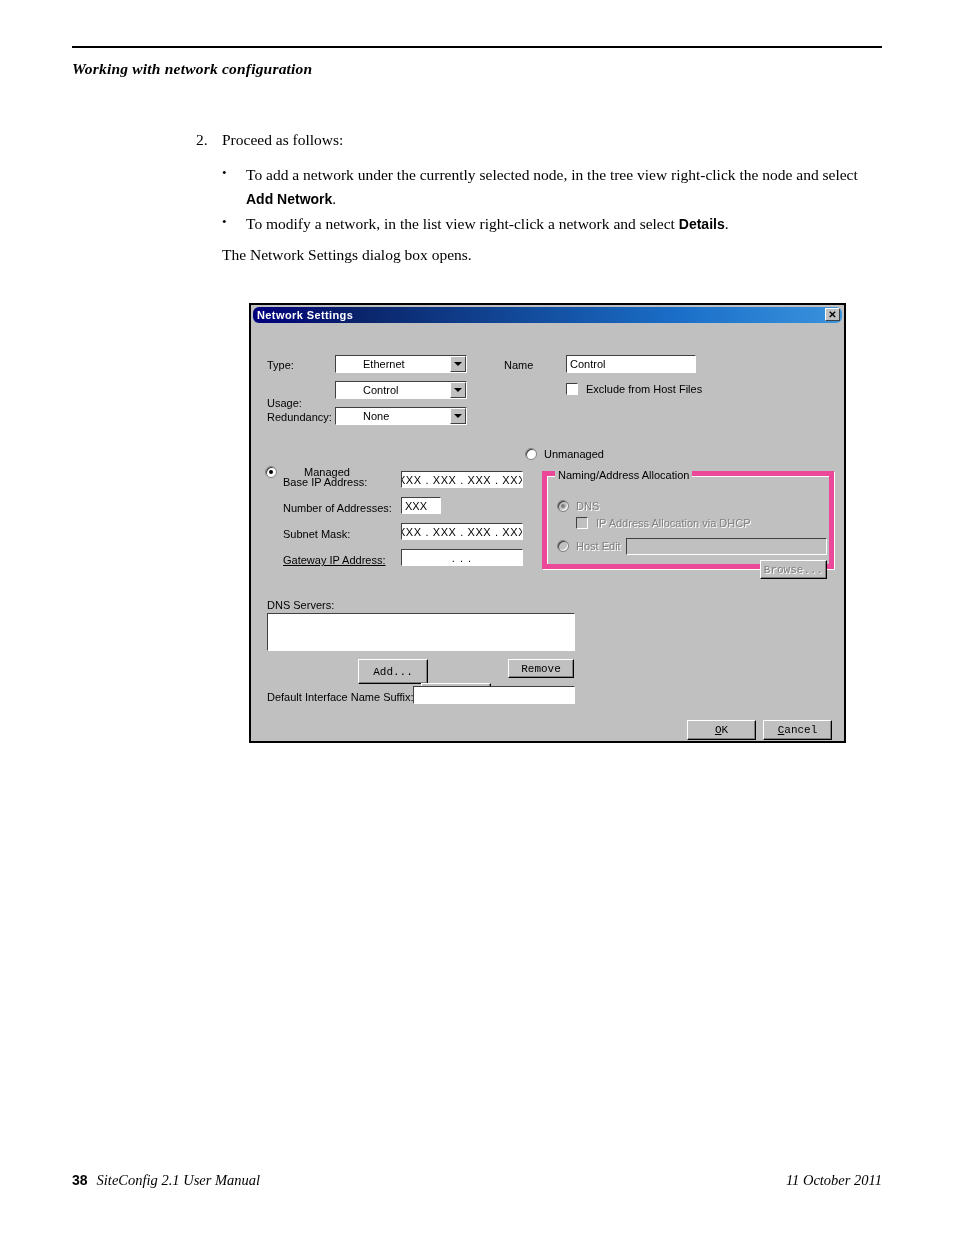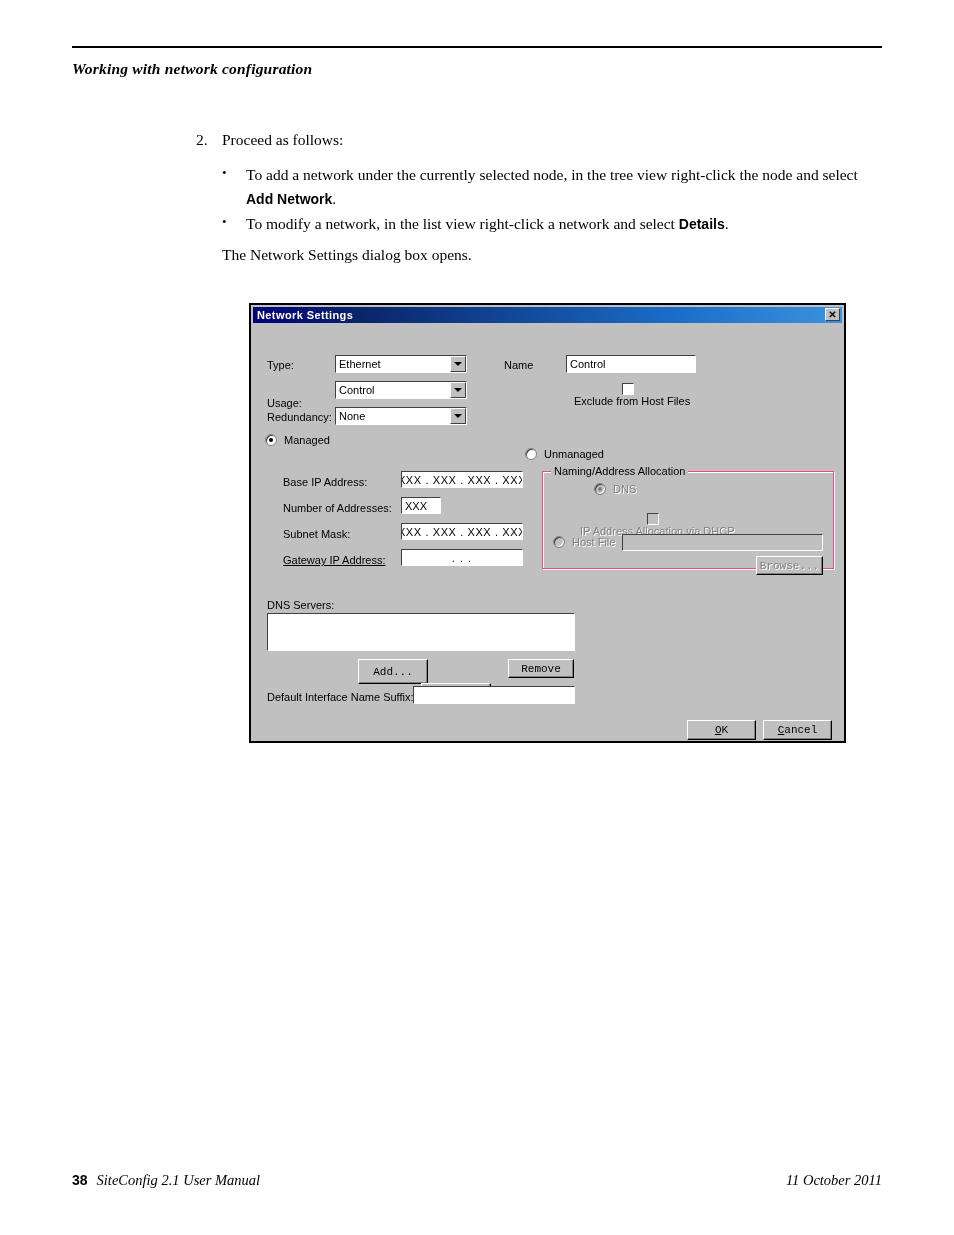--- a/index.html
+++ b/index.html
@@ -112,20 +112,21 @@
   }
   .titlebar {
     position: absolute;
     left: 2px; top: 2px;
     width: 589px;
     height: 16px;
     background: linear-gradient(to right, #00007d 0%, #0a246a 18%, #1a6ec8 72%, #3a93dd 100%);
     display: flex;
     align-items: center;
     box-sizing: border-box;
+    border-radius: 6px;
   }
   .titlebar-text {
     color: #ffffff;
     font-family: "Liberation Sans", sans-serif;
     font-weight: bold;
     font-size: 11px;
     margin-left: 4px;
     letter-spacing: .4px;
     white-space: nowrap;
   }
@@ -183,20 +184,21 @@
   .combo {
     position: absolute;
     background: #ffffff;
     border-top: 1px solid #404040;
     border-left: 1px solid #404040;
     border-right: 1px solid #ffffff;
     border-bottom: 1px solid #ffffff;
     box-sizing: border-box;
     display: flex;
     align-items: center;
+    padding-left: 24px;
   }
   .combo .cval {
     flex: 1;
     padding-left: 3px;
     font-family: "Liberation Sans", sans-serif;
     font-size: 11px;
     white-space: nowrap;
     overflow: hidden;
   }
   .combo .carrow {
@@ -262,21 +264,21 @@
   .radio.on.dis .rmark::after { background: #808080; }
   .radio .rtext {
     margin-left: 7px;
     font-family: "Liberation Sans", sans-serif;
     font-size: 11px;
     white-space: nowrap;
   }
   .radio.dis .rtext { color: #808080; text-shadow: 1px 1px 0 #ffffff; }
 
   
-  .check { position: absolute; display: flex; align-items: center; flex-direction: column; }
+  .check { position: absolute; display: flex; align-items: center; }
   .check .cmark {
     width: 12px; height: 12px;
     background: #ffffff;
     border-top: 1px solid #404040;
     border-left: 1px solid #404040;
     border-right: 1px solid #ffffff;
     border-bottom: 1px solid #ffffff;
     box-sizing: border-box;
     flex: 0 0 12px;
   }
@@ -285,21 +287,21 @@
     margin-left: 8px;
     font-family: "Liberation Sans", sans-serif;
     font-size: 11px;
     white-space: nowrap;
   }
   .check.dis .ctext { color: #808080; text-shadow: 1px 1px 0 #ffffff; }
 
   
   .group {
     position: absolute;
-    border: 1px solid #ec4899;
+    border: 5px solid #ec4899;
     box-shadow: 1px 1px 0 #ffffff, inset 1px 1px 0 #ffffff;
     box-sizing: border-box;
   }
   .group-title {
     position: absolute;
     top: -7px; left: 8px;
     background: #c0c0c0;
     padding: 0 3px;
     font-family: "Liberation Sans", sans-serif;
     font-size: 11px;
@@ -374,21 +376,21 @@
     </div>
 
     <div class="lbl" style="left:251px; top:36px;">Name</div>
     <div class="field" style="left:313px; top:32px; width:130px; height:18px;">Control</div>
 
     <div class="check" style="left:313px; top:60px;">
       <span class="cmark"></span>
       <span class="ctext">Exclude from Host Files</span>
     </div>
 
-    <div class="radio on" style="left:12px; top:111px;">
+    <div class="radio on" style="left:12px; top:143px;gap:20px;">
       <span class="rmark"></span>
       <span class="rtext">Managed</span>
     </div>
     <div class="radio" style="left:272px; top:125px;">
       <span class="rmark"></span>
       <span class="rtext">Unmanaged</span>
     </div>
 
     <div class="lbl" style="left:30px; top:153px;">Base IP Address:</div>
     <div class="field ipmask" style="left:148px; top:148px; width:122px; height:17px; justify-content:center; padding-left:0;">XXX . XXX . XXX . XXX</div>
@@ -398,33 +400,33 @@
 
     <div class="lbl" style="left:30px; top:205px;">Subnet Mask:</div>
     <div class="field ipmask" style="left:148px; top:200px; width:122px; height:17px; justify-content:center; padding-left:0;">XXX . XXX . XXX . XXX</div>
 
     <div class="lbl" style="left:30px; top:231px;text-decoration:underline;">Gateway IP Address:</div>
     <div class="field ipmask" style="left:148px; top:226px; width:122px; height:17px; justify-content:center; padding-left:0; letter-spacing:1px;">.        .        .</div>
 
     <div class="group" style="left:289px; top:148px; width:292px; height:98px;">
       <span class="group-title">Naming/Address Allocation</span>
 
-      <div class="radio on dis" style="left:10px; top:11px;margin-left:41px;">
+      <div class="radio on dis" style="left:10px; top:24px;">
         <span class="rmark"></span>
         <span class="rtext">DNS</span>
       </div>
 
       <div class="check dis" style="left:29px; top:41px;">
         <span class="cmark"></span>
         <span class="ctext">IP Address Allocation via DHCP</span>
       </div>
 
       <div class="radio dis" style="left:10px; top:64px;">
         <span class="rmark"></span>
-        <span class="rtext">Host File</span>
+        <span class="rtext">Host Edit</span>
       </div>
       <div class="field dis" style="left:79px; top:62px; width:201px; height:17px;"></div>
 
       <div class="btn dis" style="left:213px; top:84px; width:67px; height:19px;">Browse...</div>
     </div>
 
     <div class="lbl" style="left:14px; top:276px;text-align:center;">DNS Servers:</div>
     <div class="listbox" style="left:14px; top:290px; width:308px; height:38px;"></div>
 
     <div class="btn" style="left:105px; top:336px; width:70px; height:25px;">Add...</div>

